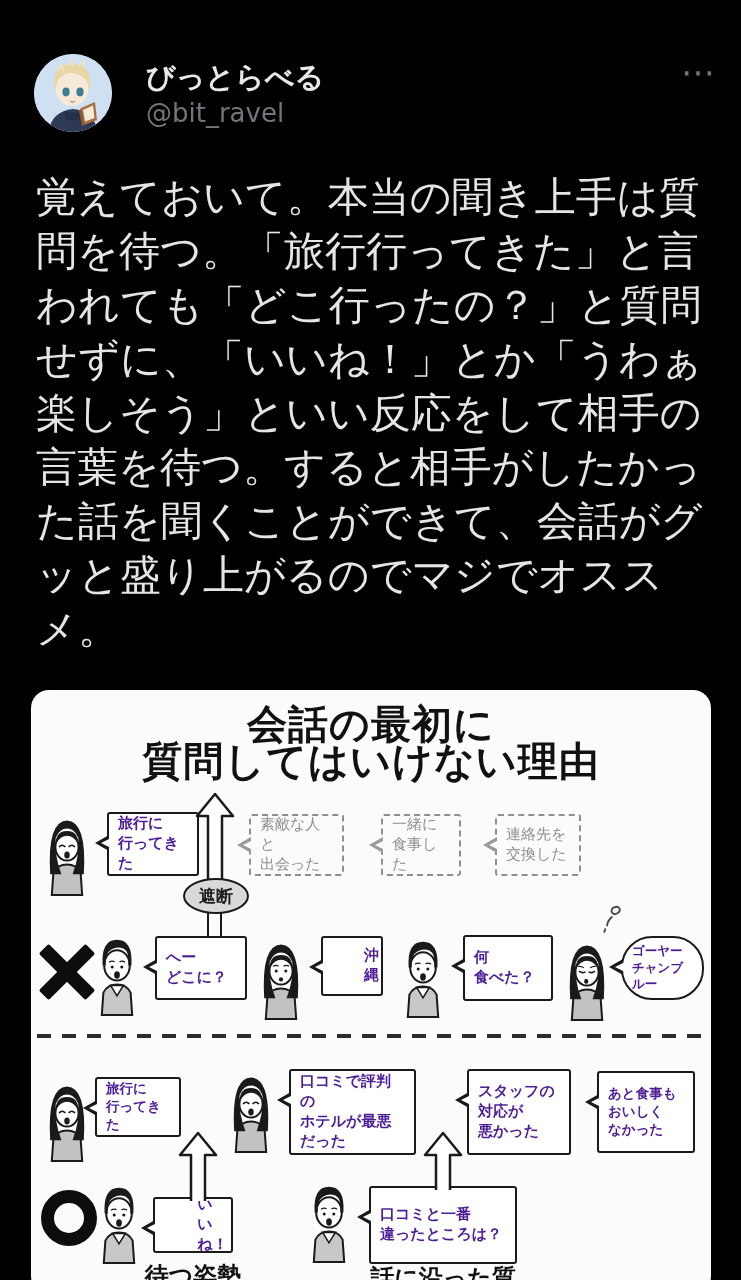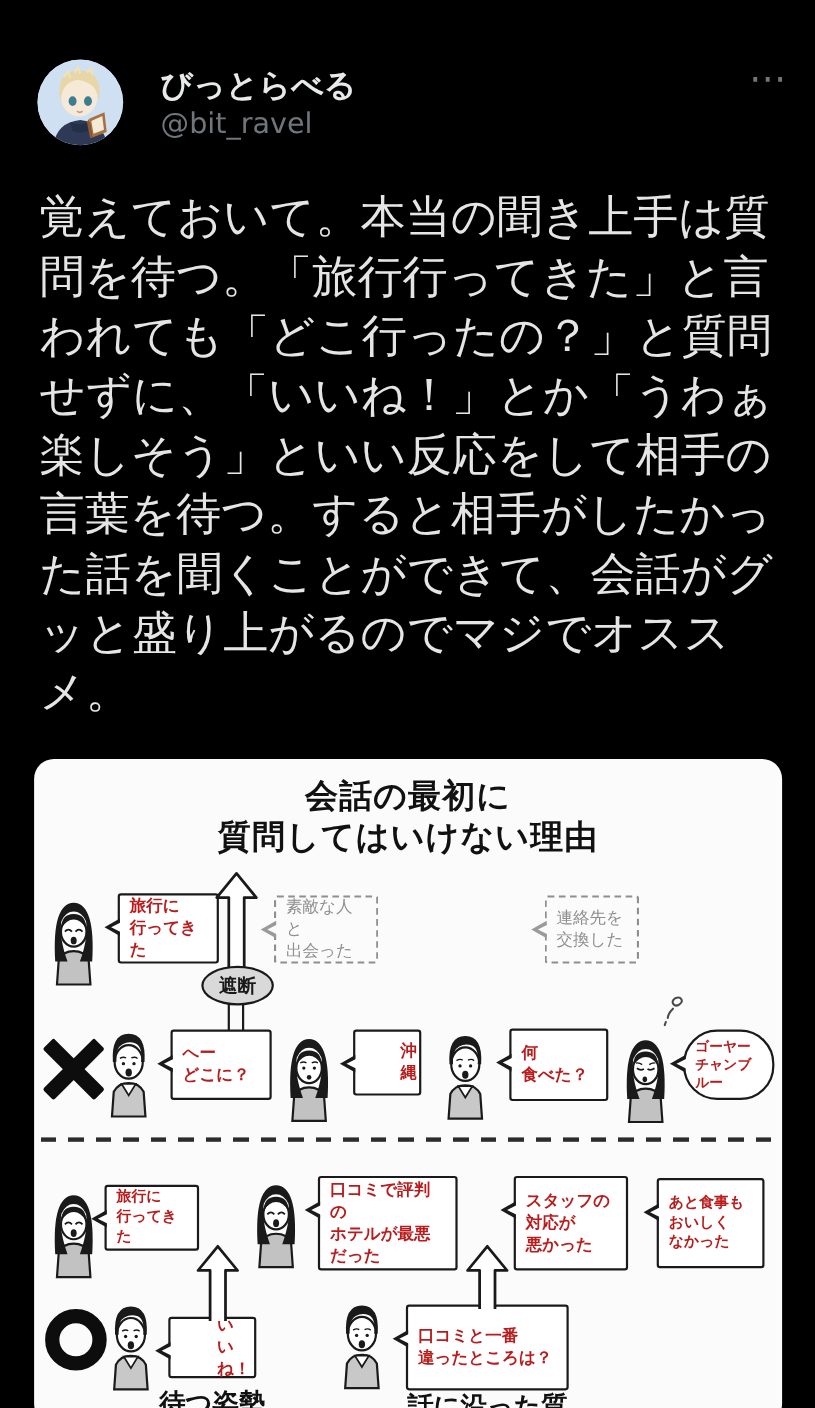--- a/index.html
+++ b/index.html
@@ -17,25 +17,25 @@
 
   
   .tweet-body{position:absolute;left:36px;top:138px;width:674px;font-size:41px;line-height:54px;
               color:#e5e5e5;font-weight:400;word-break:normal;}
 
   
   .card{position:absolute;left:31px;top:658px;width:680px;height:604px;background:#fbfbfb;
         border-radius:18px;overflow:hidden;color:#1a1a1a;}
   .card *{box-sizing:border-box;}
   .dg-title{position:absolute;left:0;top:16px;width:100%;text-align:center;font-weight:900;
-            font-size:30px;line-height:37px;color:#111;letter-spacing:1px;}
+            font-size:40px;line-height:37px;color:#111;letter-spacing:1px;}
 
   .fig{position:absolute;}
   .bubble{position:absolute;background:#fff;border:2.5px solid #1a1a1a;border-radius:3px;
-          font-size:15px;font-weight:700;line-height:1.32;color:#b91c1c;white-space:pre-line;
+          font-size:15px;font-weight:700;line-height:1.32;color:#4c1d95;white-space:pre-line;
           display:flex;align-items:center;padding:6px 9px;}
   .bubble::before{content:"";position:absolute;left:-14px;top:21px;width:0;height:0;
           border:8px solid transparent;border-left:0;border-right:14px solid #1a1a1a;}
   .bubble::after{content:"";position:absolute;left:-8px;top:24px;width:0;height:0;
           border:5px solid transparent;border-left:0;border-right:10px solid #fff;}
   .bubble.center{justify-content:center;padding-left:48px;}
   .bubble.dashed{border:2.5px dashed #8f8f8f;color:#8e8e8e;font-weight:500;background:#fbfbfb;}
   .bubble.dashed::before{border-right-color:#9a9a9a;}
   .bubble.dashed::after{border-right-color:#fbfbfb;}
   .bubble.small{font-size:12.5px;border-radius:31px;}
@@ -128,20 +128,22 @@
     </div>
 
     <svg class="fig" style="left:12px;top:114px" width="48" height="102" viewBox="0 0 60 100">
         <use href="#fig-woman-happy"></use>
       </svg>
     <div class="bubble" style="left:76px;top:122px;width:92px;height:64px">旅行に
 行ってきた</div>
 
     <div class="bubble dashed" style="left:218px;top:124px;width:95px;height:62px">素敵な人と
 出会った</div>
+    <div class="bubble dashed" style="left:350px;top:124px;width:80px;height:62px">一緒に
+食事した</div>
     <div class="bubble dashed" style="left:464px;top:124px;width:86px;height:62px">連絡先を
 交換した</div>
 
     <svg class="uparrow" style="left:162px;top:102px" width="44" height="94" viewBox="0 0 44 94">
         <use href="#up-arrow-shape"></use>
       </svg>
     <div class="stem" style="left:176px;top:220px;width:15px;height:31px"></div>
     <div class="oval" style="left:152px;top:188px;width:66px;height:36px">遮断</div>
 
     <div class="xmark" style="left:8px;top:254px" aria-label="✕"></div>

